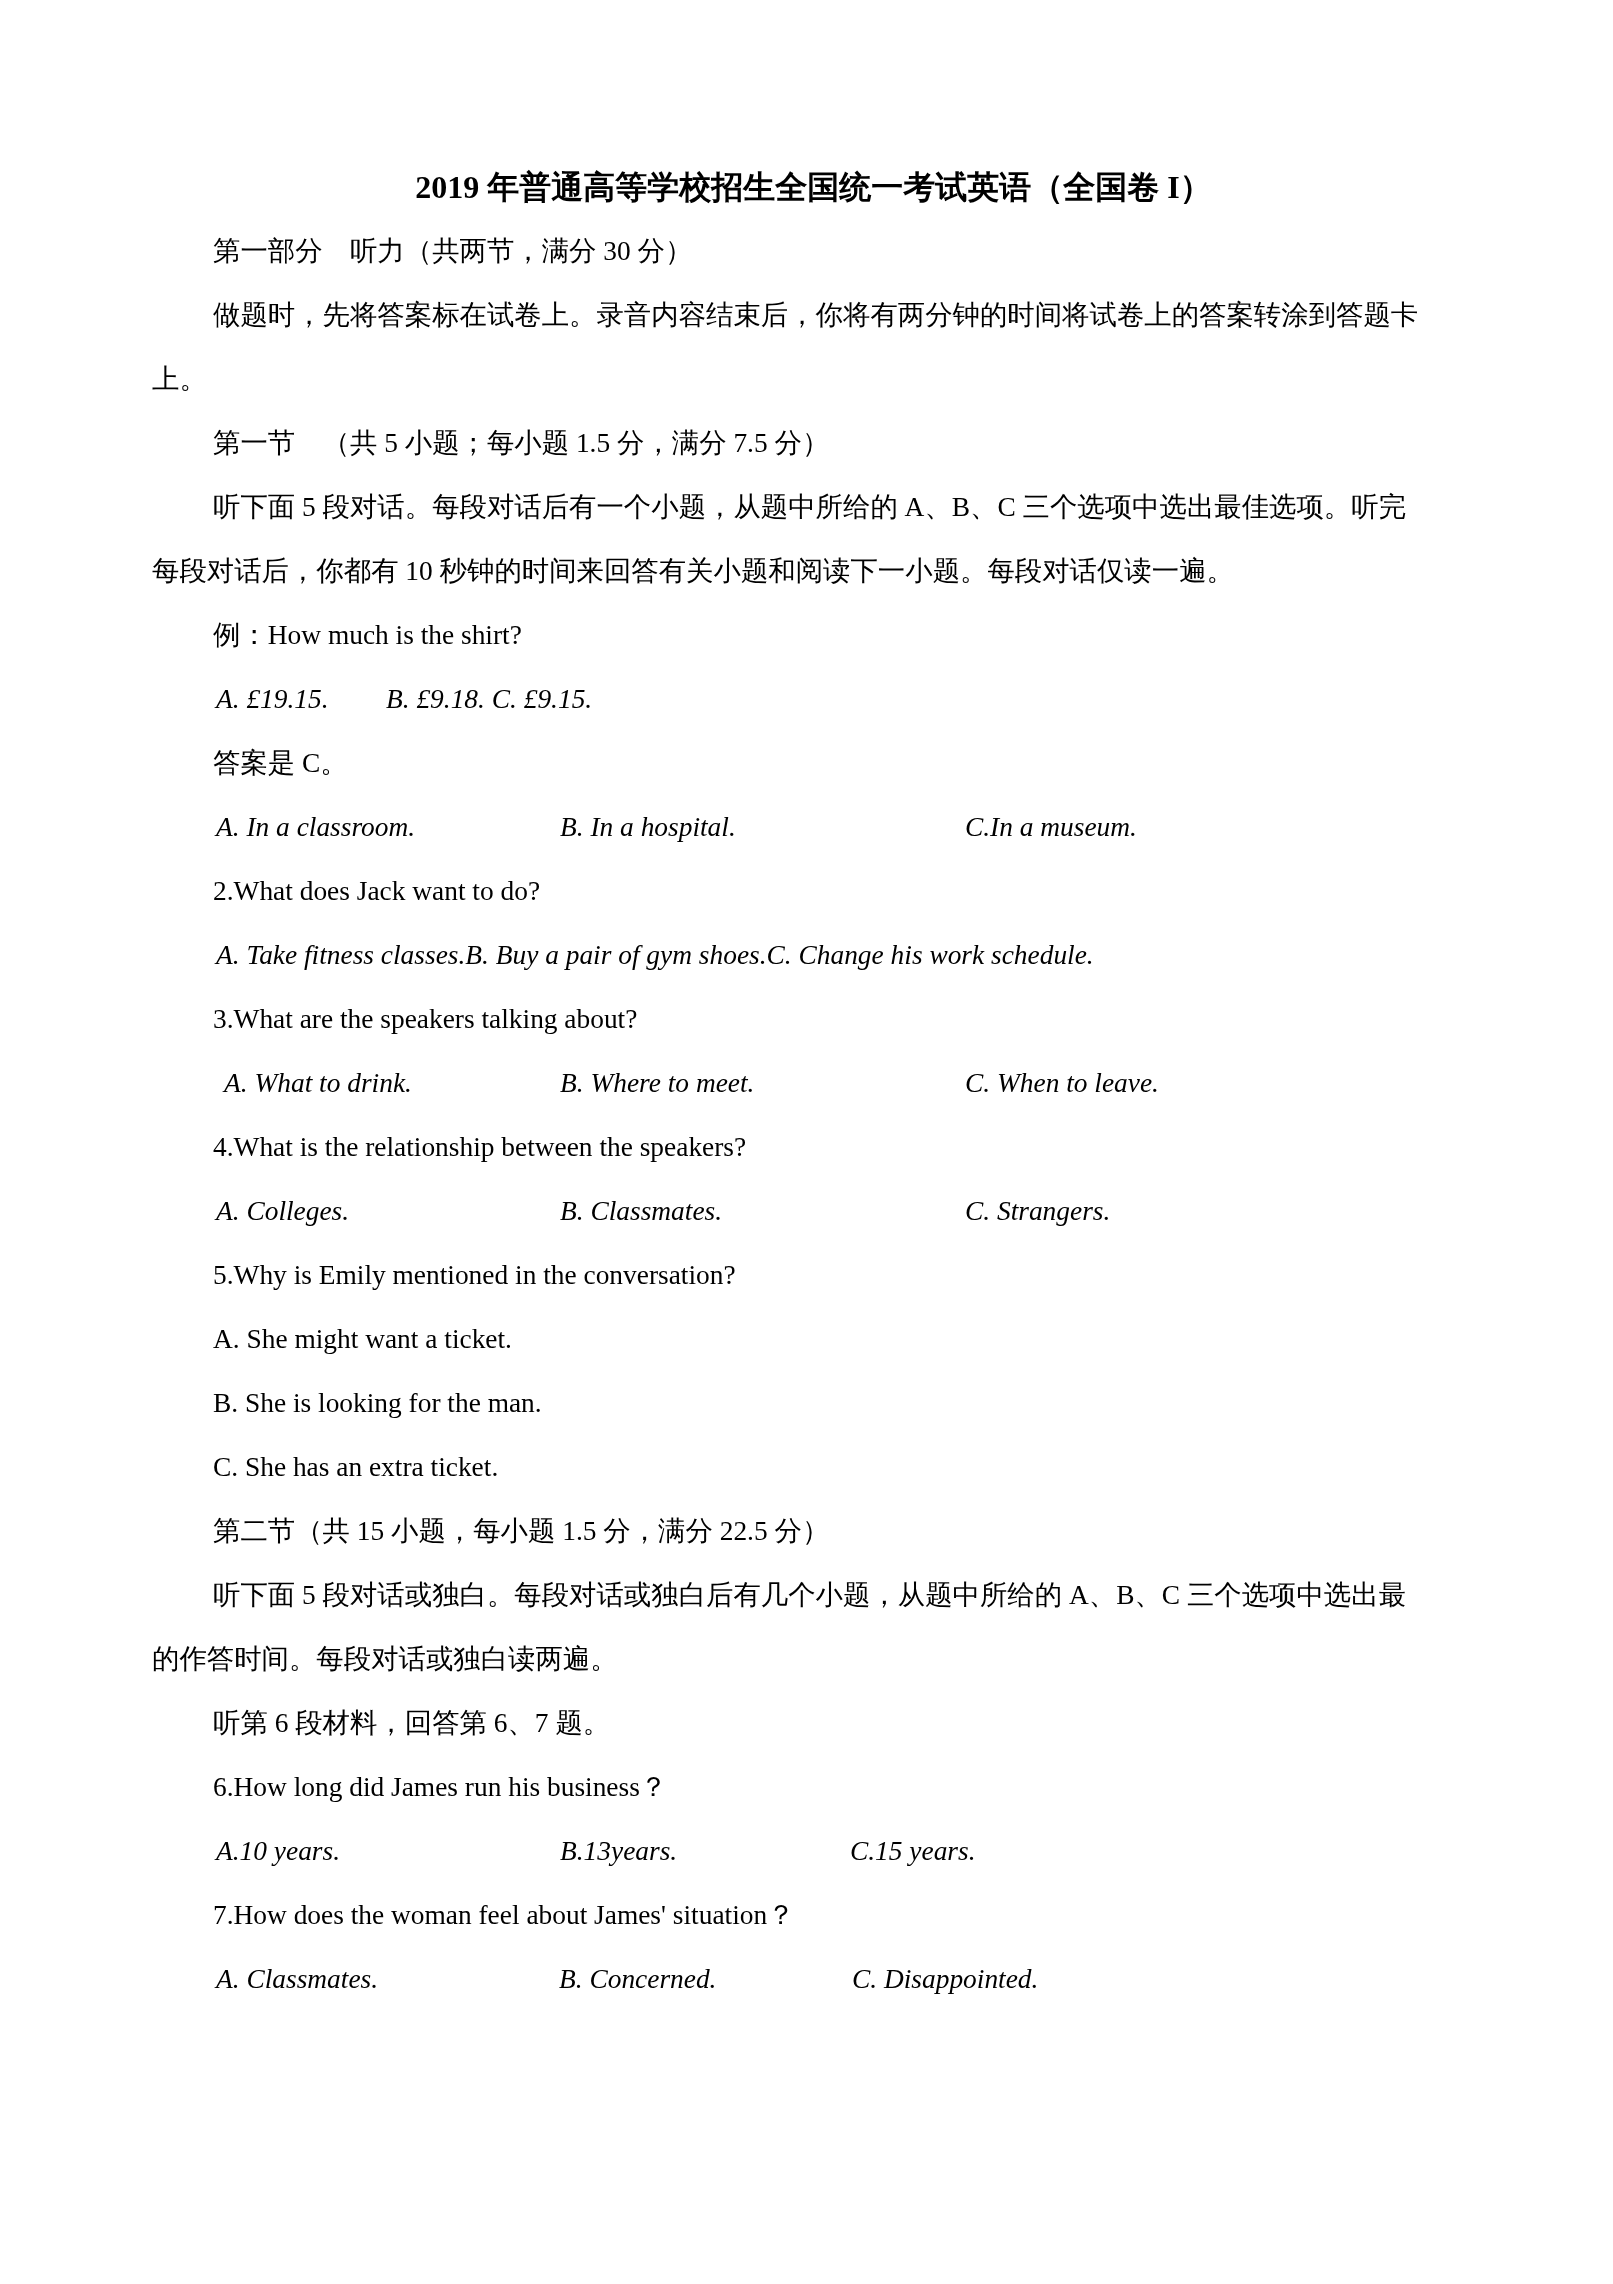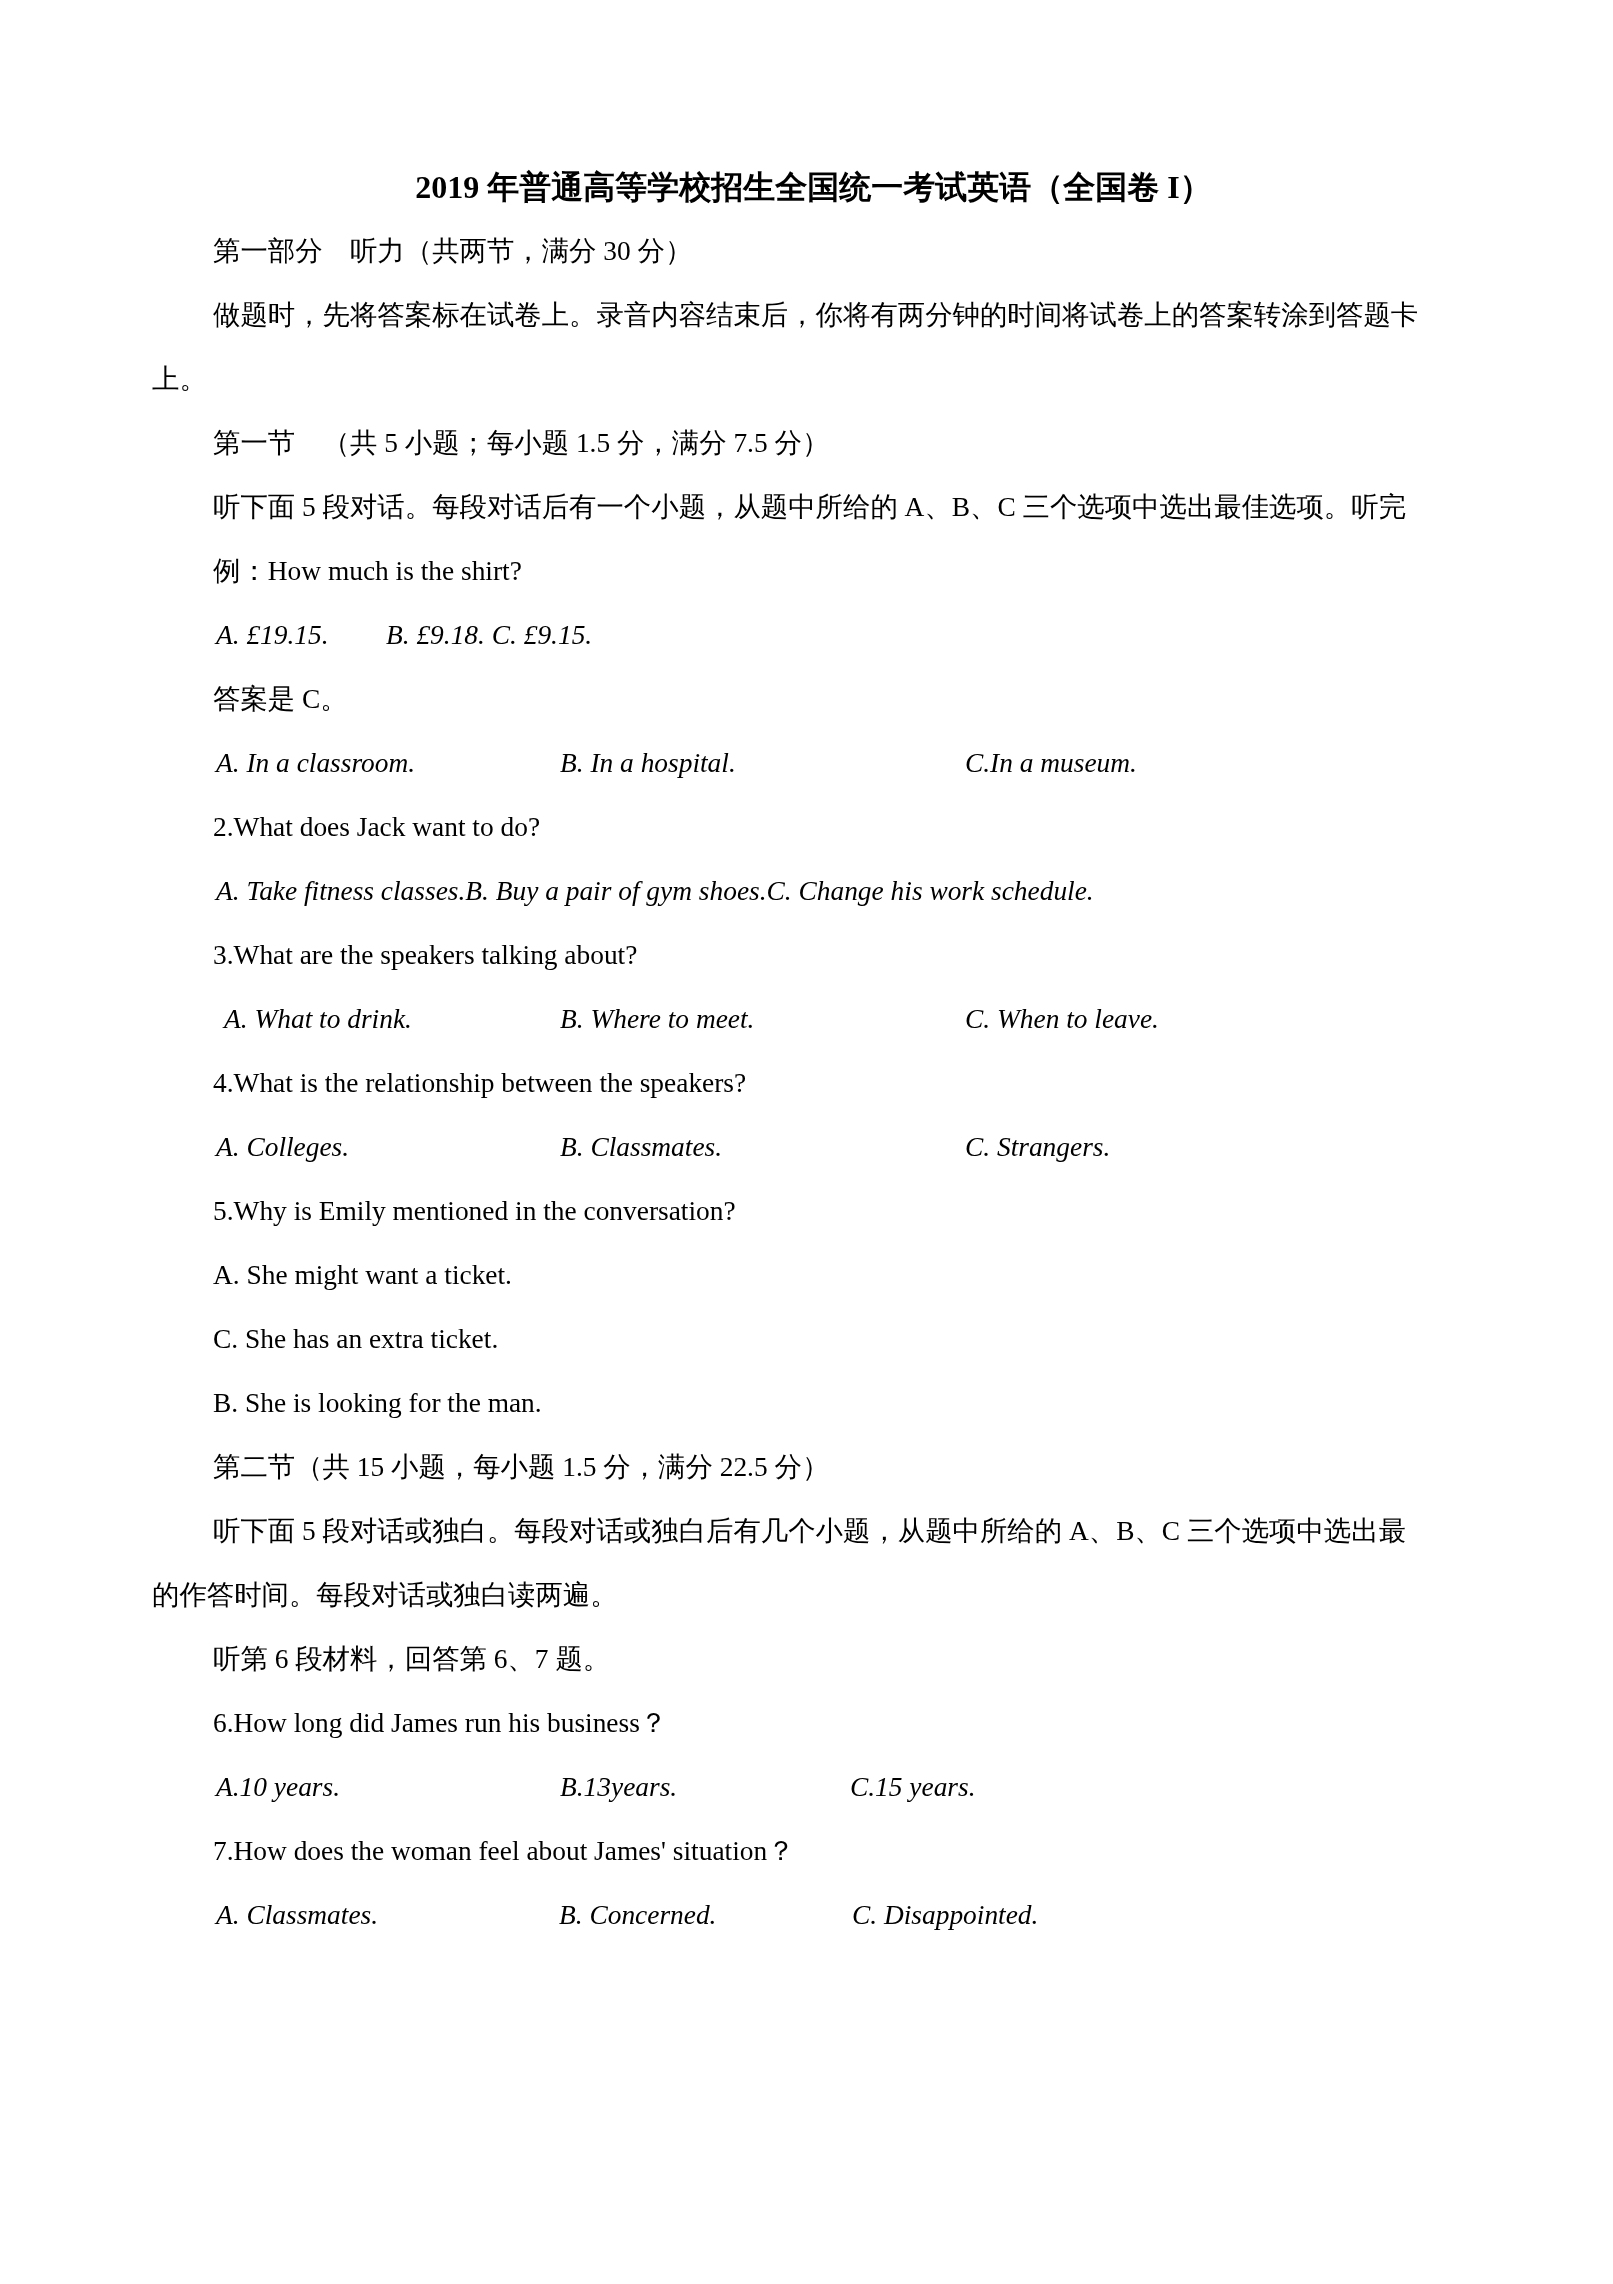--- a/index.html
+++ b/index.html
@@ -41,20 +41,21 @@
 
 <div class="page">
 
   <div class="ln title">2019 年普通高等学校招生全国统一考试英语（全国卷 I）</div>
 
   <div class="ln ind">第一部分　听力（共两节，满分 30 分）</div>
   <div class="ln ind">做题时，先将答案标在试卷上。录音内容结束后，你将有两分钟的时间将试卷上的答案转涂到答题卡</div>
   <div class="ln">上。</div>
   <div class="ln ind">第一节　（共 5 小题；每小题 1.5 分，满分 7.5 分）</div>
   <div class="ln ind">听下面 5 段对话。每段对话后有一个小题，从题中所给的 A、B、C 三个选项中选出最佳选项。听完</div>
+  <div class="ln">每段对话后，你都有 10 秒钟的时间来回答有关小题和阅读下一小题。每段对话仅读一遍。</div>
 
   <div class="ln ind">例：How much is the shirt?</div>
   <div class="ln opts">
     <span class="seg" style="left:64px">A. £19.15.</span>
     <span class="seg" style="left:234px">B. £9.18. C. £9.15.</span>
   </div>
   <div class="ln ind">答案是 C。</div>
 
   <div class="ln opts">
     <span class="seg" style="left:64px">A. In a classroom.</span>
@@ -76,22 +77,22 @@
 
   <div class="ln ind">4.What is the relationship between the speakers?</div>
   <div class="ln opts">
     <span class="seg" style="left:64px">A. Colleges.</span>
     <span class="seg" style="left:408px">B. Classmates.</span>
     <span class="seg" style="left:813px">C. Strangers.</span>
   </div>
 
   <div class="ln ind">5.Why is Emily mentioned in the conversation?</div>
   <div class="ln ind">A. She might want a ticket.</div>
+  <div class="ln ind">B. She is looking for the man.</div>
   <div class="ln ind">C. She has an extra ticket.</div>
-  <div class="ln ind">B. She is looking for the man.</div>
 
   <div class="ln ind">第二节（共 15 小题，每小题 1.5 分，满分 22.5 分）</div>
   <div class="ln ind">听下面 5 段对话或独白。每段对话或独白后有几个小题，从题中所给的 A、B、C 三个选项中选出最</div>
   <div class="ln">的作答时间。每段对话或独白读两遍。</div>
   <div class="ln ind">听第 6 段材料，回答第 6、7 题。</div>
 
   <div class="ln ind">6.How long did James run his business？</div>
   <div class="ln opts">
     <span class="seg" style="left:64px">A.10 years.</span>
     <span class="seg" style="left:408px">B.13years.</span>

